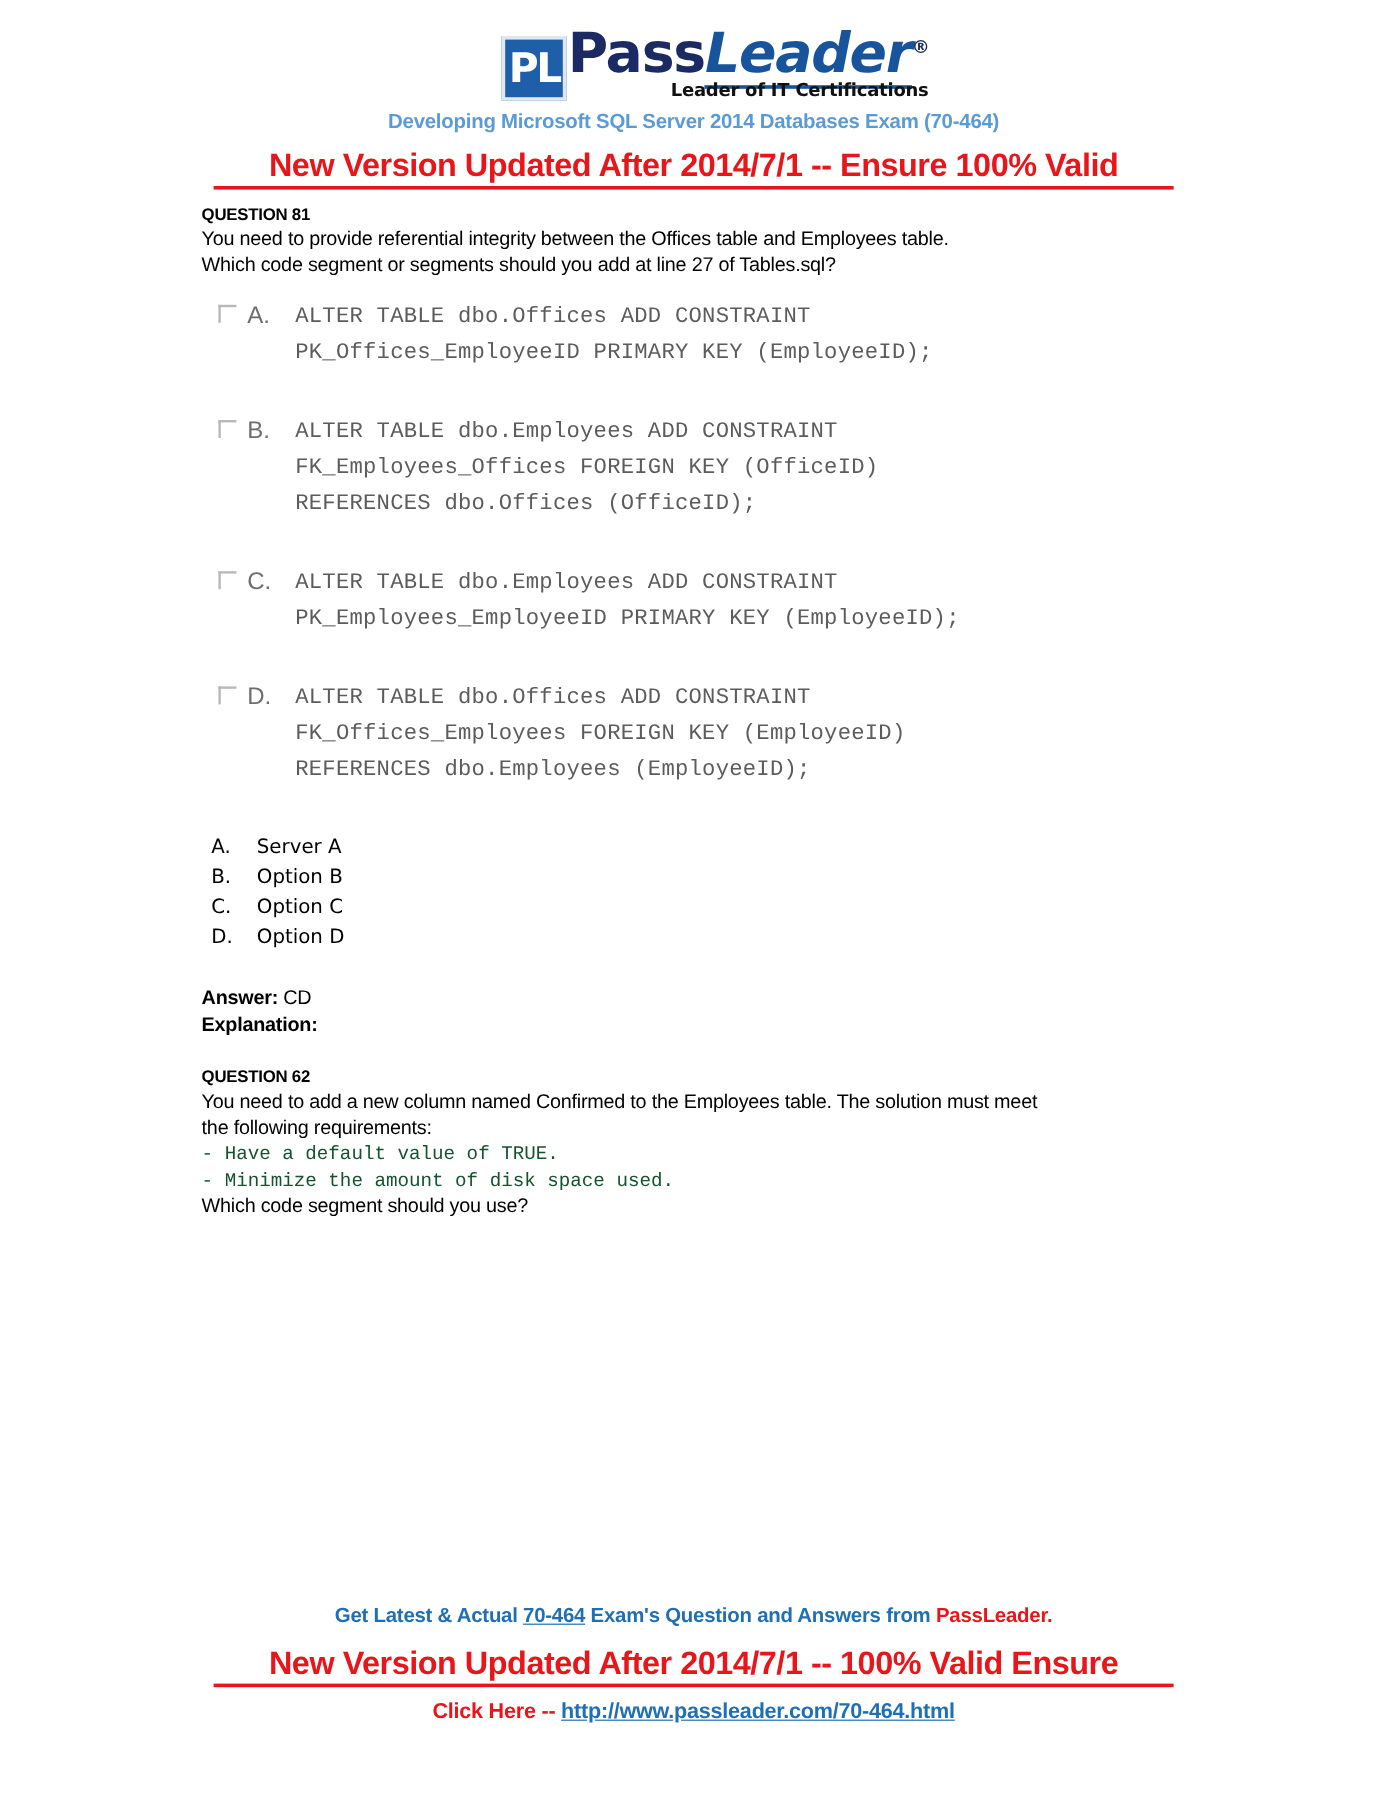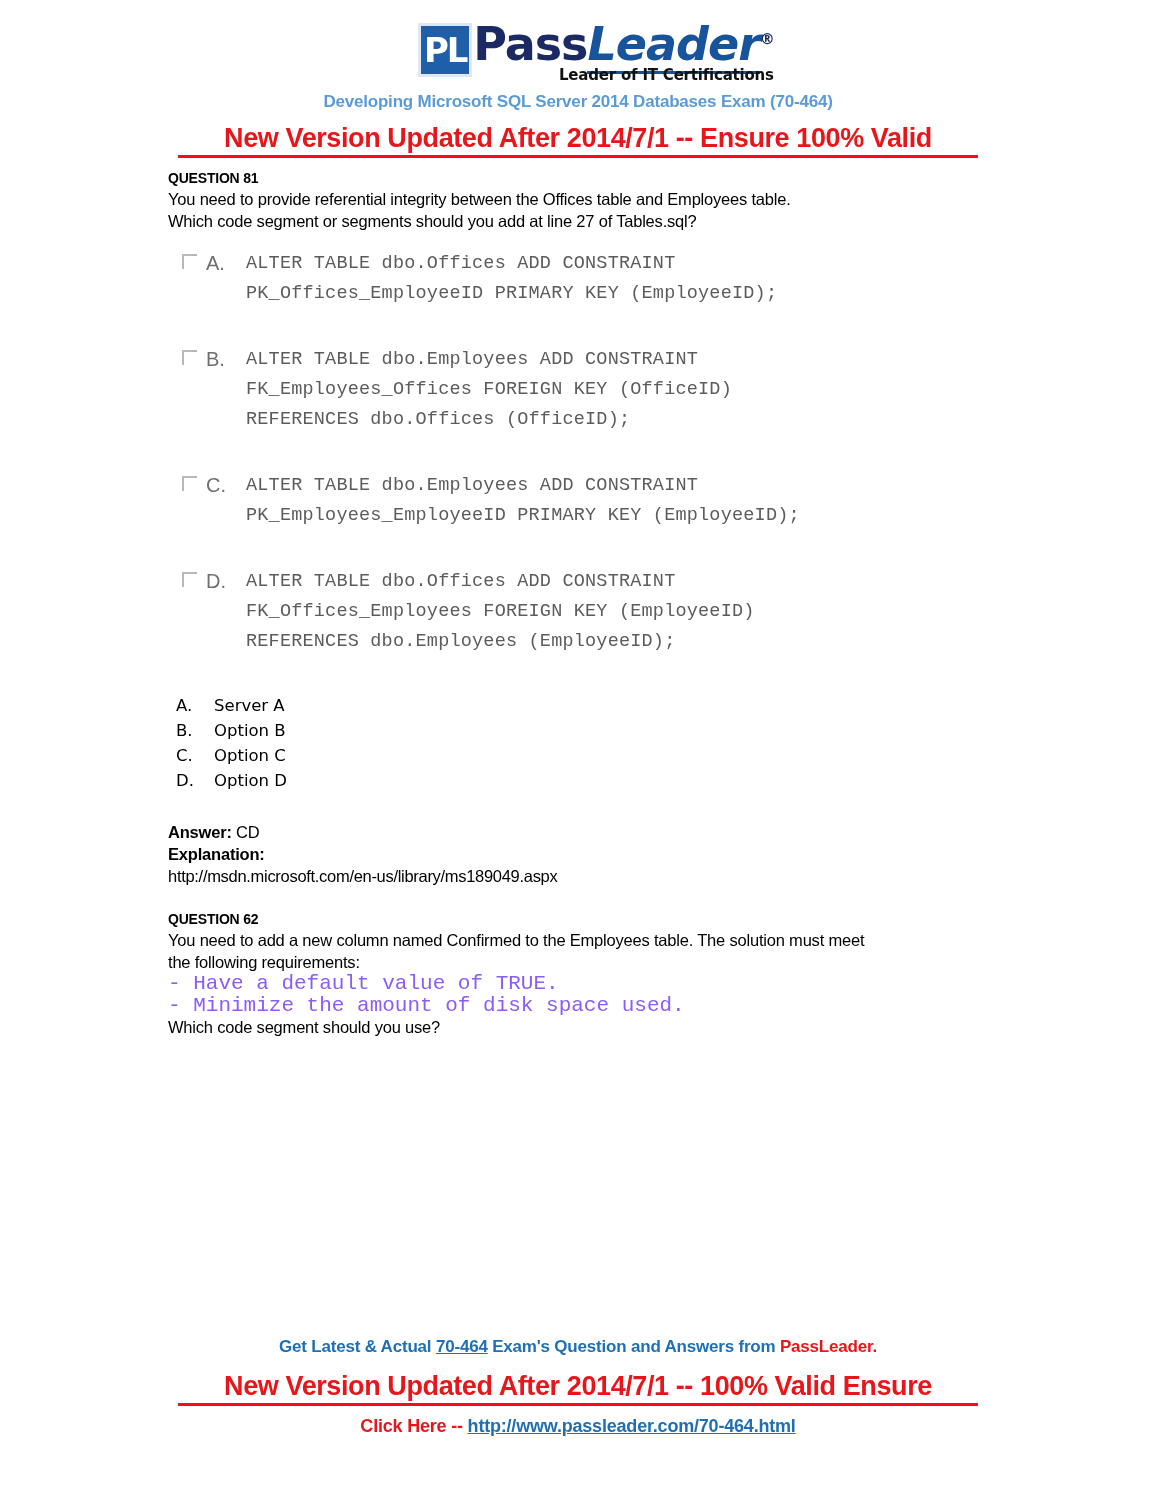--- a/index.html
+++ b/index.html
@@ -19,21 +19,21 @@
   
   .logo-wrap {
     position: absolute;
     top: 14px;
     left: 0;
     width: 1156px;
     text-align: center;
   }
   .logo-row {
     display: inline-flex;
-    align-items: center;
+    align-items: flex-end;
     justify-content: center;
     margin-left: 36px;
   }
   .pl-badge {
     width: 54px;
     height: 54px;
     background: #1f5ea8;
     border: 3px solid #dfe8f2;
     box-sizing: border-box;
     display: flex;
@@ -203,23 +203,23 @@
     font-size: 16.5px;
     line-height: 22px;
     letter-spacing: -0.3px;
   }
 
   .q82 {
     margin-top: 22px;
   }
   .mono-line {
     font-family: "Liberation Mono", monospace;
-    font-size: 21px;
+    font-size: 16px;
     line-height: 22px;
-    color: #8b5cf6;
+    color: #14532d;
     white-space: pre;
   }
 
   
   .footer {
     position: absolute;
     left: 0;
     top: 1337px;
     width: 1156px;
     text-align: center;
@@ -336,21 +336,20 @@
   </div>
 
   <div class="answer-block">
     <div class="line">
       <b>Answer:</b>
       <span>CD</span>
     </div>
     <div class="line">
       <b>Explanation:</b>
     </div>
-    <div class="url-line">http://msdn.microsoft.com/en-us/library/ms189049.aspx</div>
   </div>
 
   <div class="q82">
     <div class="q-title">QUESTION 62</div>
     <div class="q-line">You need to add a new column named Confirmed to the Employees table. The solution must meet</div>
     <div class="q-line">the following requirements:</div>
     <div class="mono-line">- Have a default value of TRUE.</div>
     <div class="mono-line">- Minimize the amount of disk space used.</div>
     <div class="q-line">Which code segment should you use?</div>
   </div>

